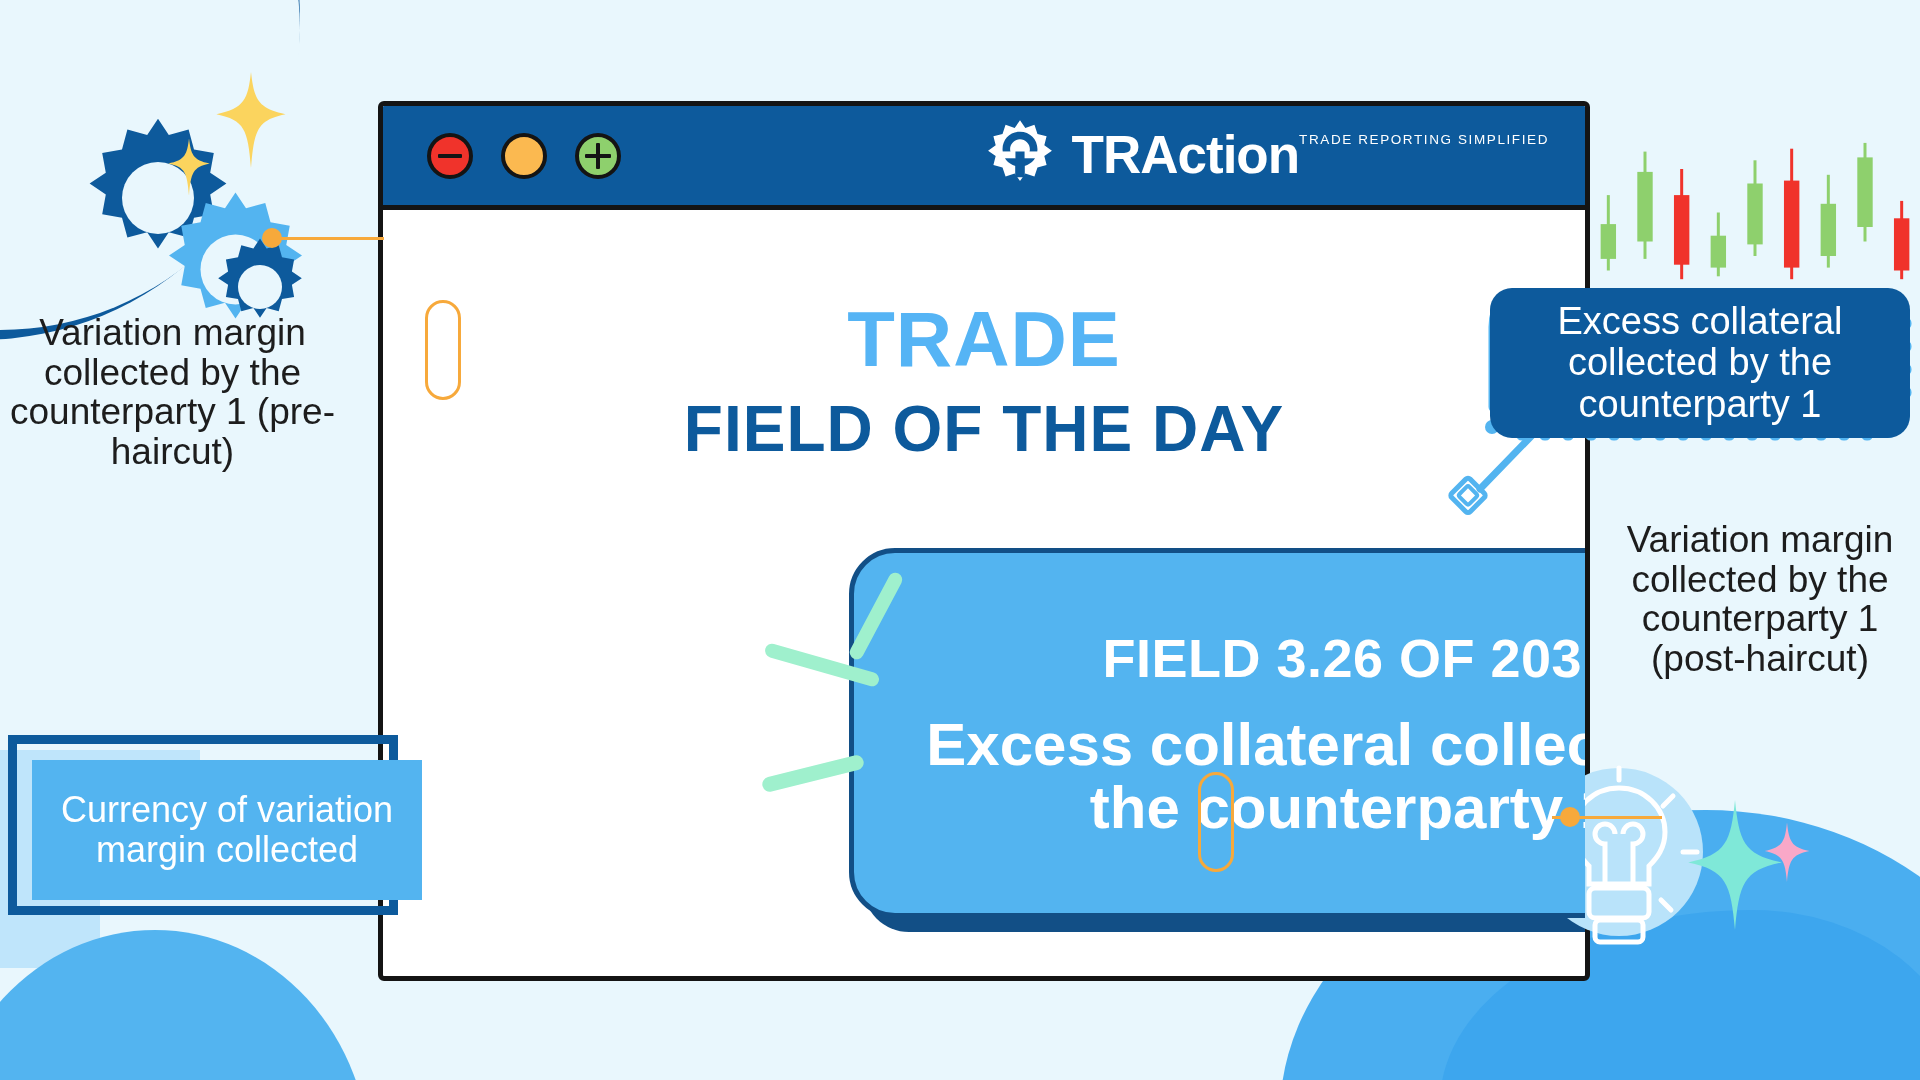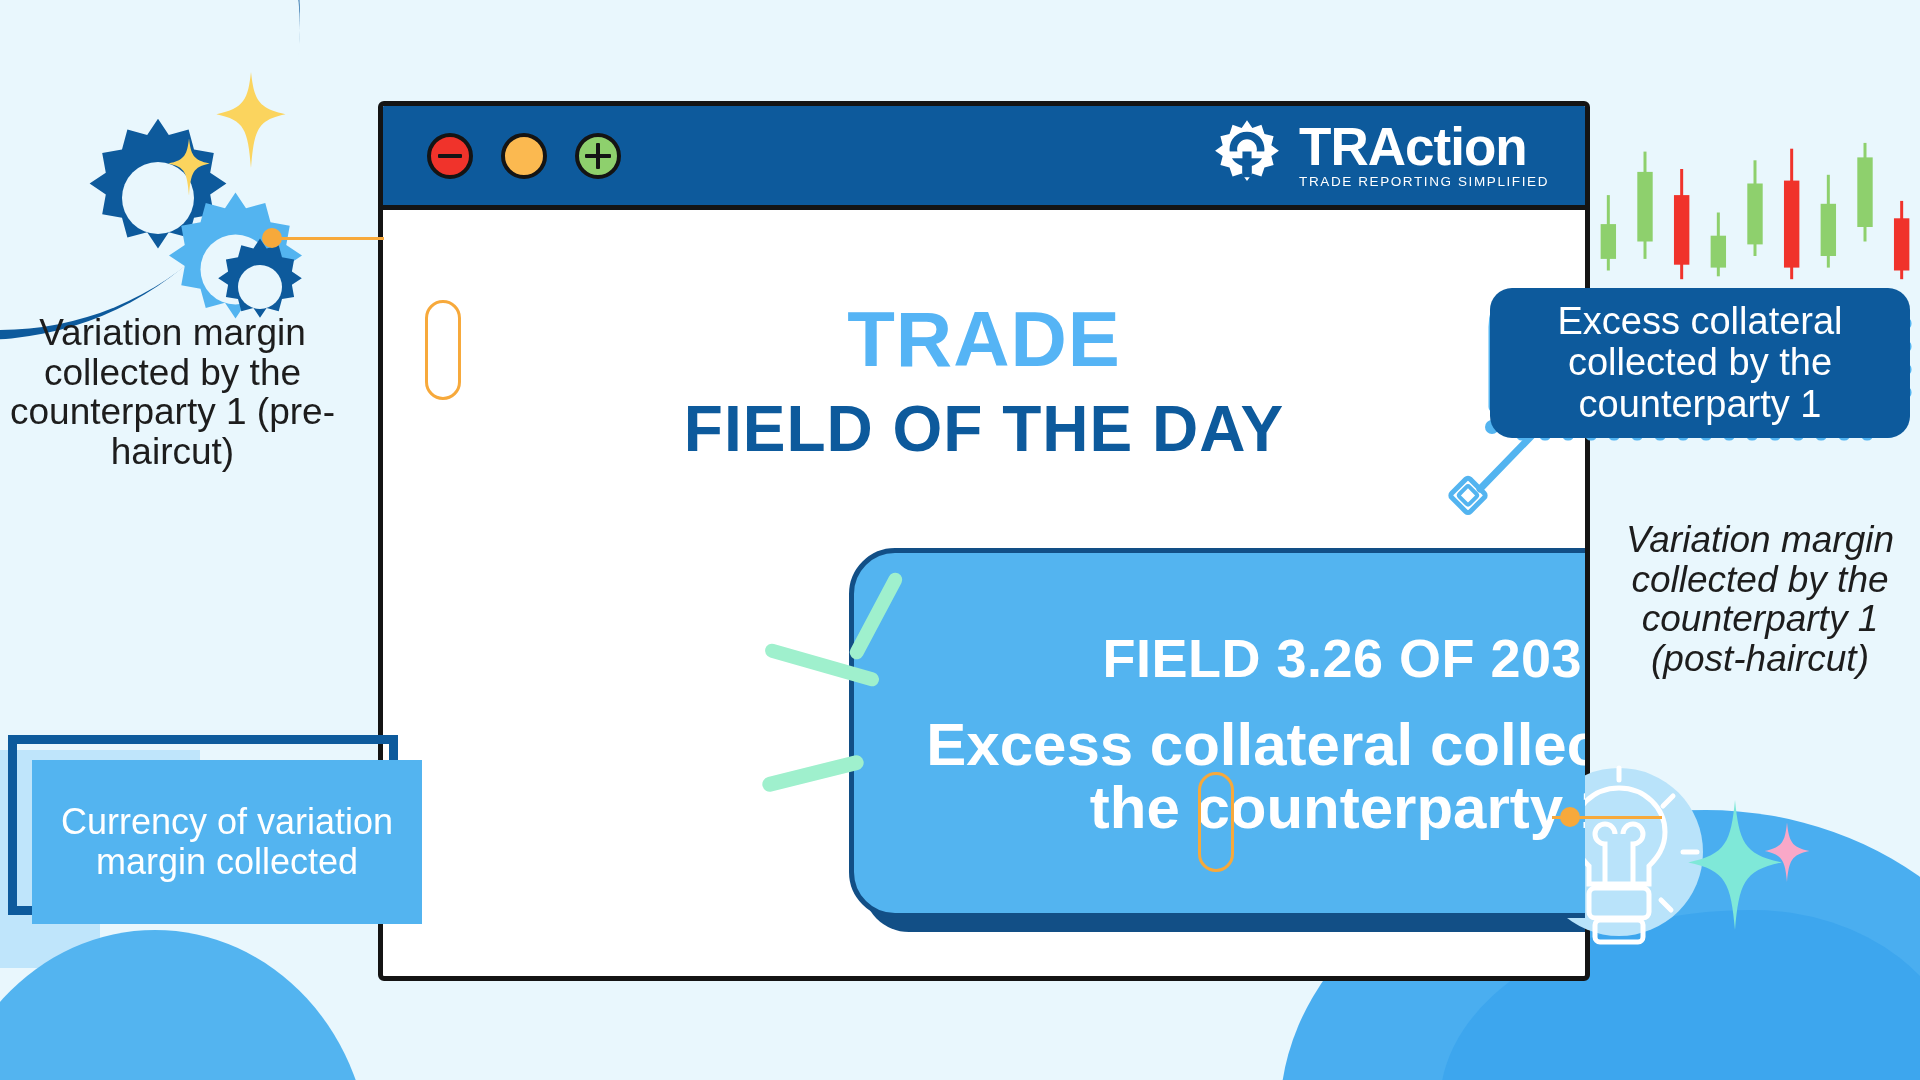--- a/index.html
+++ b/index.html
@@ -78,21 +78,21 @@
   .dot .bar{ width:24px; height:4px; background:#141414; border-radius:1px; }
   .dot .plus{ position:relative; width:26px; height:26px; }
   .dot .plus::before,.dot .plus::after{
     content:""; position:absolute; background:#141414; border-radius:1px;
   }
   .dot .plus::before{ left:0; top:11px; width:26px; height:4px; }
   .dot .plus::after{ top:0; left:11px; width:4px; height:26px; }
 
   
   .logo{ display:flex; align-items:center; gap:14px; padding-right:10px; }
-  .logo-text{ display:flex; flex-direction:column; align-items:flex-start; }
+  .logo-text{ display:flex; flex-direction:row; align-items:flex-start; }
   .logo-word{
     color:#fff; font-size:53px; font-weight:bold; letter-spacing:-1px;
     line-height:0.95;
   }
   .logo-tag{
     color:#fff; font-size:13.5px; font-weight:normal; letter-spacing:1.6px;
     margin-top:2px; white-space:nowrap;
   }
 
   
@@ -146,21 +146,21 @@
     position:absolute; color:#1d1d1d; font-size:37px; line-height:1.07;
     text-align:center; font-weight:normal;
   }
 
   
   .cur-frame{
     position:absolute; left:8px; top:735px; width:390px; height:180px;
     border:9px solid #0d5a9c;
   }
   .cur-fill{
-    position:absolute; left:32px; top:760px; width:390px; height:164px;
+    position:absolute; left:32px; top:760px; width:390px; height:140px;
     background:#53b4f0;
     display:flex; align-items:center; justify-content:center;
   }
   .cur-text{
     color:#fff; font-size:36px; line-height:1.1; text-align:center;
   }
 
   
   .tip{
     position:absolute; left:1490px; top:288px; width:420px; height:150px;
@@ -321,21 +321,21 @@
 
 <svg class="conn" style="left:1440px; top:415px; width:120px; height:110px;" viewBox="0 0 120 110">
   <line x1="104" y1="8" x2="40" y2="74" stroke="#53b4f0" stroke-width="7" stroke-linecap="round"></line>
   <circle cx="110" cy="2" r="7" fill="#53b4f0"></circle>
   <g transform="translate(28,62) rotate(45)">
     <rect x="0" y="0" width="26" height="26" fill="none" stroke="#53b4f0" stroke-width="5" rx="3"></rect>
     <rect x="6" y="6" width="14" height="14" fill="none" stroke="#53b4f0" stroke-width="4" rx="2"></rect>
   </g>
 </svg>
 
-<div class="ann" style="left:1600px; top:520px; width:320px;font-style:italic;">Variation margin collected by the counterparty 1 (post-haircut)</div>
+<div class="ann" style="left:1600px; top:520px; width:320px;">Variation margin collected by the counterparty 1 (post-haircut)</div>
 
 <svg class="bulb" width="180" height="200" viewBox="0 0 180 200">
   <circle cx="84" cy="92" r="84" fill="#b9e3fa"></circle>
   <path d="M84 28c-26 0-46 20-46 44 0 16 8 26 16 34v18h60v-18c8-8 16-18 16-34 0-24-20-44-46-44z" fill="none" stroke="#ffffff" stroke-width="5"></path>
   <rect x="54" y="128" width="60" height="30" rx="6" fill="none" stroke="#ffffff" stroke-width="5"></rect>
   <rect x="60" y="160" width="48" height="22" rx="5" fill="none" stroke="#ffffff" stroke-width="5"></rect>
   <path d="M70 124V84a10 10 0 1 1 10-10M98 124V84a10 10 0 1 0-10-10" fill="none" stroke="#ffffff" stroke-width="5"></path>
   <g stroke="#ffffff" stroke-width="5" stroke-linecap="round">
     <line x1="84" y1="8" x2="84" y2="20"></line>
     <line x1="30" y1="36" x2="40" y2="46"></line>

